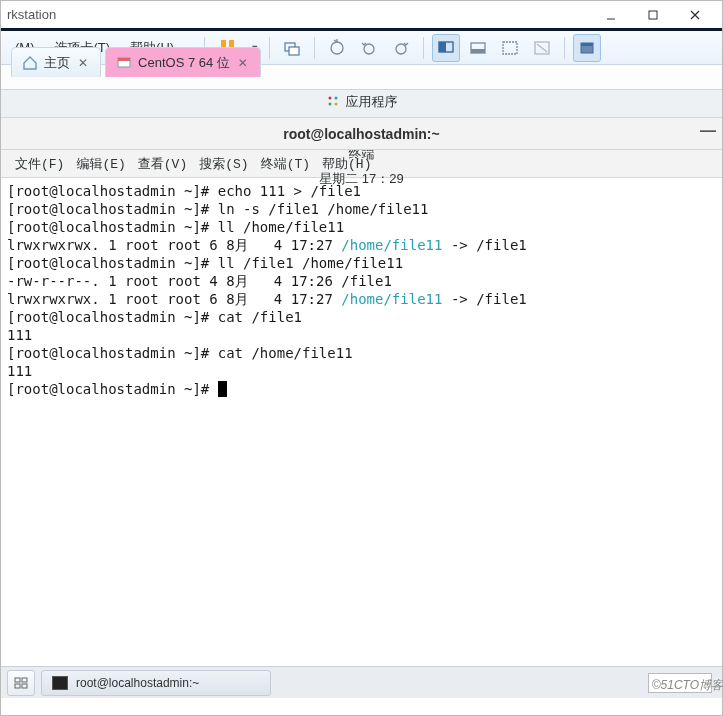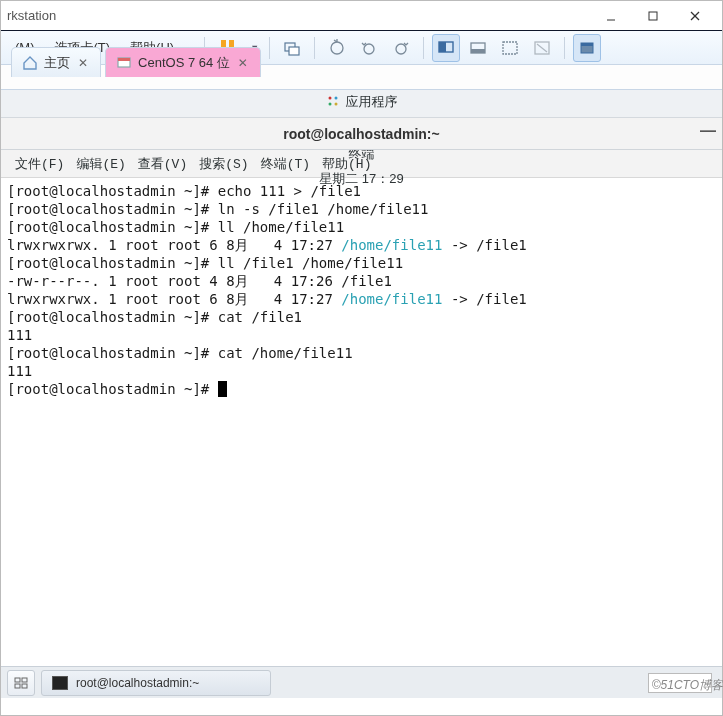--- a/index.html
+++ b/index.html
@@ -5,21 +5,21 @@
   * { box-sizing: border-box; margin: 0; padding: 0; }
   body {
     width: 723px; height: 716px;
     font-family: "Segoe UI", Tahoma, sans-serif;
     font-size: 13px; background: #fff;
     overflow: hidden; color: #333;
     border: 1px solid #bbb;
   }
   .titlebar {
     height: 30px; display: flex; align-items: center;
-    padding: 0 6px; border-bottom: 1px solid #0f172a;
+    padding: 0 6px; border-bottom: 3px solid #0f172a;
     background: #fff;
   }
   .titlebar .title { flex: 1; color: #555; }
   .winbtns { display: flex; gap: 0; }
   .winbtn {
     width: 42px; height: 28px; display: flex;
     align-items: center; justify-content: center;
     font-size: 12px; color: #444;
   }
   .winbtn svg { width: 12px; height: 12px; }

